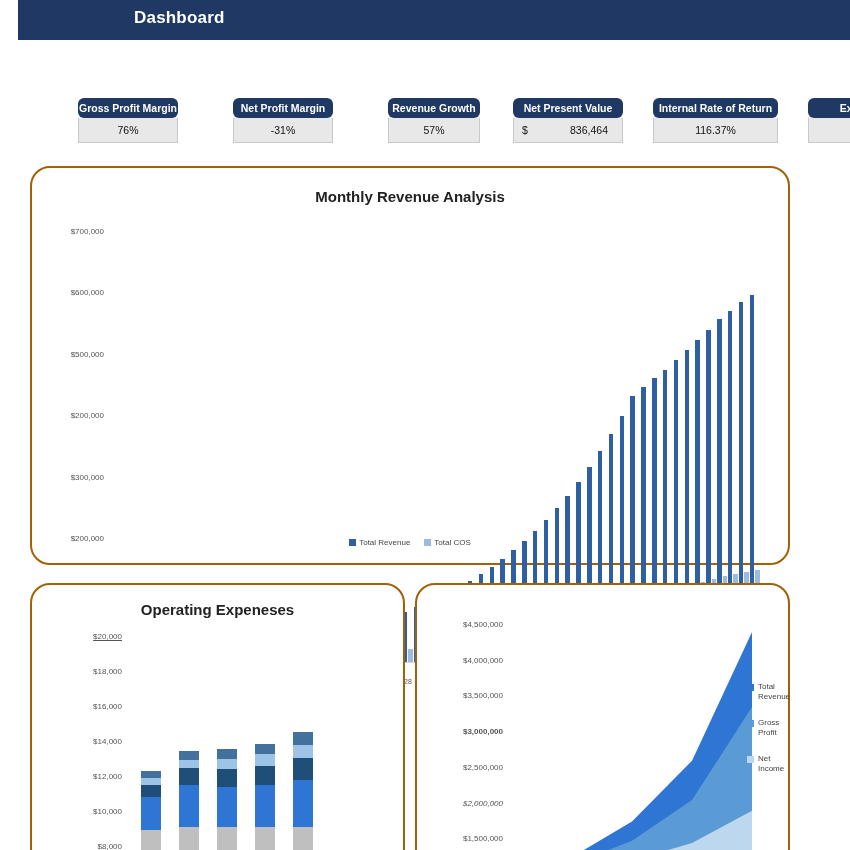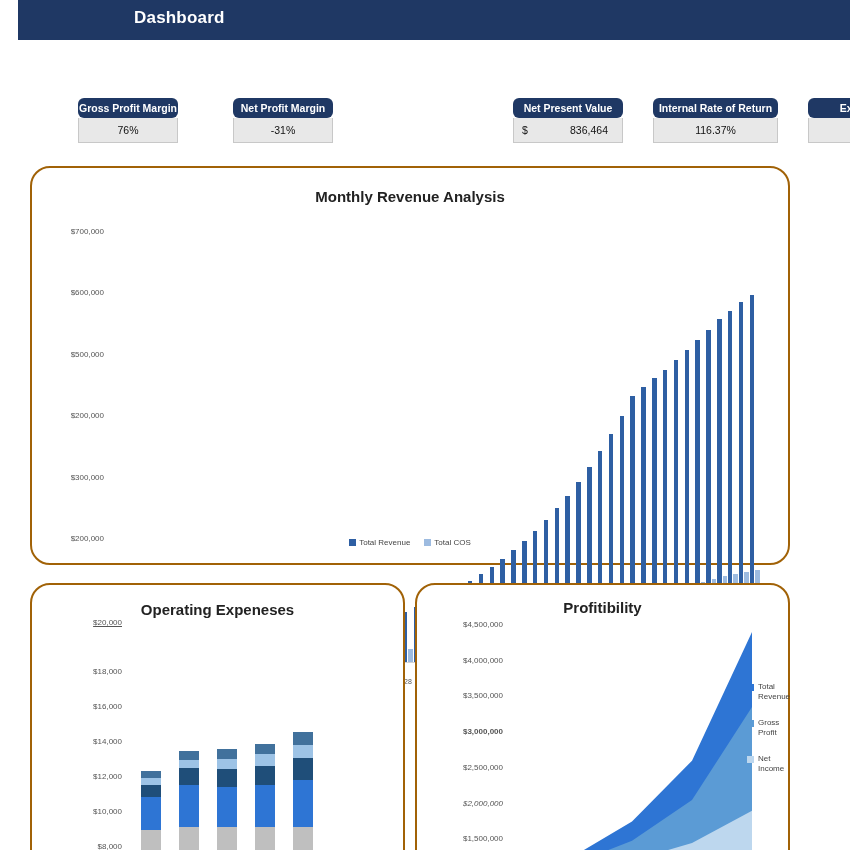--- a/index.html
+++ b/index.html
@@ -159,20 +159,24 @@
   </div>
 
   <div class="kpi-row">
     <div class="kpi" style="left:78px; width:100px;">
       <div class="kpi-title">Gross Profit Margin</div>
       <div class="kpi-value">76%</div>
     </div>
     <div class="kpi" style="left:233px; width:100px;">
       <div class="kpi-title">Net Profit Margin</div>
       <div class="kpi-value">-31%</div>
+    </div>
+    <div class="kpi" style="left:388px; width:92px;">
+      <div class="kpi-title">Revenue Growth</div>
+      <div class="kpi-value">57%</div>
     </div>
     <div class="kpi" style="left:513px; width:110px;">
       <div class="kpi-title">Net Present Value</div>
       <div class="kpi-value split">
         <span class="cur">$</span>
         <span class="num">836,464</span>
       </div>
     </div>
     <div class="kpi" style="left:653px; width:125px;">
       <div class="kpi-title">Internal Rate of Return</div>
@@ -398,21 +402,21 @@
   <div class="panel" style="left:30px; top:583px; width:375px; height:300px;">
     <div class="panel-title" style="top:16px;">Operating Expeneses</div>
 
     <div id="oe-yaxis">
         <div class="axis-label" style="left: 28px; width: 62px; top: 257px;">$8,000</div>
         <div class="axis-label" style="left: 28px; width: 62px; top: 222px;">$10,000</div>
         <div class="axis-label" style="left: 28px; width: 62px; top: 187px;">$12,000</div>
         <div class="axis-label" style="left: 28px; width: 62px; top: 152px;">$14,000</div>
         <div class="axis-label" style="left: 28px; width: 62px; top: 117px;">$16,000</div>
         <div class="axis-label" style="left: 28px; width: 62px; top: 82px;">$18,000</div>
-        <div class="axis-label" style="left: 28px; width: 62px; top: 33px; text-decoration: underline;">$20,000</div>
+        <div class="axis-label" style="left: 28px; width: 62px; top: 47px; text-decoration: underline;">$20,000</div>
       </div>
     <div id="oe-plot" class="plot" style="left: 100px; top: 52px; width: 190px; height: 245px; overflow: hidden;">
         <div style="position: absolute; left: 8.55px; width: 20.9px; bottom: 0px; height: 51.625px; background: rgb(191, 191, 191);"></div>
         <div style="position: absolute; left: 8.55px; width: 20.9px; bottom: 51.625px; height: 33.25px; background: rgb(46, 117, 212);"></div>
         <div style="position: absolute; left: 8.55px; width: 20.9px; bottom: 84.875px; height: 12.25px; background: rgb(31, 78, 121);"></div>
         <div style="position: absolute; left: 8.55px; width: 20.9px; bottom: 97.125px; height: 7px; background: rgb(157, 195, 230);"></div>
         <div style="position: absolute; left: 8.55px; width: 20.9px; bottom: 104.125px; height: 7px; background: rgb(65, 113, 156);"></div>
         <div style="position: absolute; left: 46.55px; width: 20.9px; bottom: 0px; height: 55.125px; background: rgb(191, 191, 191);"></div>
         <div style="position: absolute; left: 46.55px; width: 20.9px; bottom: 55.125px; height: 42px; background: rgb(46, 117, 212);"></div>
         <div style="position: absolute; left: 46.55px; width: 20.9px; bottom: 97.125px; height: 16.625px; background: rgb(31, 78, 121);"></div>
@@ -431,21 +435,20 @@
         <div style="position: absolute; left: 160.55px; width: 20.9px; bottom: 0px; height: 55.125px; background: rgb(191, 191, 191);"></div>
         <div style="position: absolute; left: 160.55px; width: 20.9px; bottom: 55.125px; height: 47.25px; background: rgb(46, 117, 212);"></div>
         <div style="position: absolute; left: 160.55px; width: 20.9px; bottom: 102.375px; height: 21.875px; background: rgb(31, 78, 121);"></div>
         <div style="position: absolute; left: 160.55px; width: 20.9px; bottom: 124.25px; height: 13.125px; background: rgb(157, 195, 230);"></div>
         <div style="position: absolute; left: 160.55px; width: 20.9px; bottom: 137.375px; height: 12.25px; background: rgb(65, 113, 156);"></div>
       </div>
 
   </div>
 
   <div class="panel" style="left:415px; top:583px; width:375px; height:300px;">
-    <div class="panel-title" style="top:14px;">Profitibility</div>
 
     <div id="pf-yaxis">
         <div class="axis-label" style="left: 14px; width: 72px; top: 249.286px;">$1,500,000</div>
         <div class="axis-label" style="left: 14px; width: 72px; top: 213.571px; font-style: italic;">$2,000,000</div>
         <div class="axis-label" style="left: 14px; width: 72px; top: 177.857px;">$2,500,000</div>
         <div class="axis-label" style="left: 14px; width: 72px; top: 142.143px; font-weight: bold;">$3,000,000</div>
         <div class="axis-label" style="left: 14px; width: 72px; top: 106.429px;">$3,500,000</div>
         <div class="axis-label" style="left: 14px; width: 72px; top: 70.7143px;">$4,000,000</div>
         <div class="axis-label" style="left: 14px; width: 72px; top: 35px;">$4,500,000</div>
       </div>

